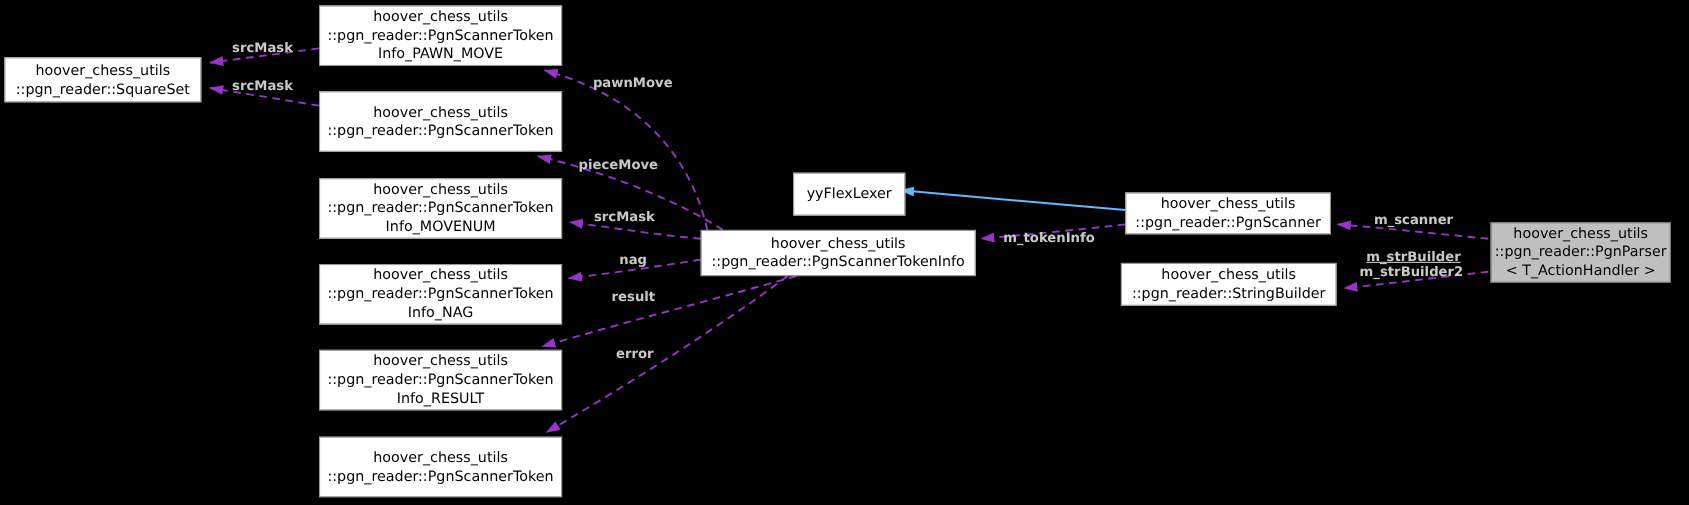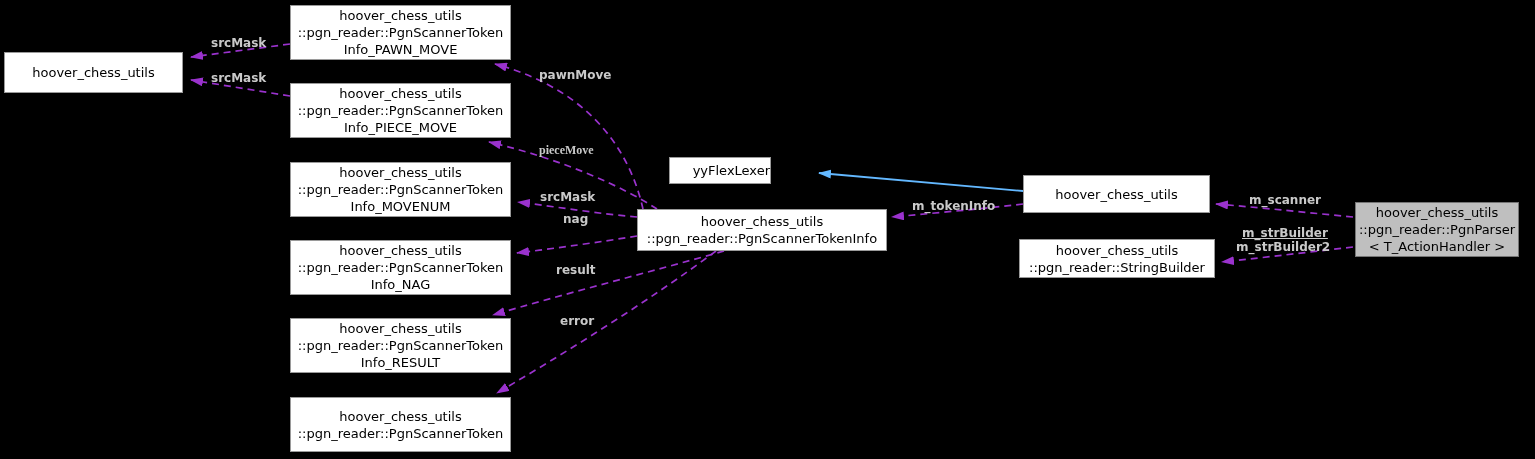--- a/index.html
+++ b/index.html
@@ -79,32 +79,32 @@
 
     <path class="usage" d="M 1023,204 C 980,209 935,213 892,217" marker-end="url(#arrow-usage)"></path>
     <path class="inherit" d="M 1023,191 L 819,173" marker-end="url(#arrow-inherit)"></path>
 
     <path class="usage" d="M 1353,217 C 1310,213 1266,208 1216,204" marker-end="url(#arrow-usage)"></path>
     <path class="usage" d="M 1353,247 C 1310,252 1268,257 1222,262" marker-end="url(#arrow-usage)"></path>
   </svg>
 
   <div class="node" style="left:4px; top:52px; width:179px; height:41px;">
     <div>hoover_chess_utils</div>
+    <div>::pgn_reader::SquareSet</div>
   </div>
 
   <div class="node" style="left:290px; top:5px; width:221px; height:55px;">
     <div>hoover_chess_utils</div>
     <div>::pgn_reader::PgnScannerToken</div>
     <div>Info_PAWN_MOVE</div>
   </div>
 
   <div class="node" style="left:290px; top:83px; width:221px; height:55px;">
     <div>hoover_chess_utils</div>
     <div>::pgn_reader::PgnScannerToken</div>
-    <div>Info_PIECE_MOVE</div>
   </div>
 
   <div class="node" style="left:290px; top:162px; width:221px; height:55px;">
     <div>hoover_chess_utils</div>
     <div>::pgn_reader::PgnScannerToken</div>
     <div>Info_MOVENUM</div>
   </div>
 
   <div class="node" style="left:290px; top:240px; width:221px; height:55px;">
     <div>hoover_chess_utils</div>
@@ -116,50 +116,51 @@
     <div>hoover_chess_utils</div>
     <div>::pgn_reader::PgnScannerToken</div>
     <div>Info_RESULT</div>
   </div>
 
   <div class="node" style="left:290px; top:397px; width:221px; height:55px;">
     <div>hoover_chess_utils</div>
     <div>::pgn_reader::PgnScannerToken</div>
   </div>
 
-  <div class="node" style="left:669px; top:157px; width:102px; height:27px;align-items:flex-end;">
+  <div class="node" style="left:721px; top:157px; width:102px; height:39px;">
     <div>yyFlexLexer</div>
   </div>
 
   <div class="node" style="left:637px; top:209px; width:250px; height:42px;">
     <div>hoover_chess_utils</div>
     <div>::pgn_reader::PgnScannerTokenInfo</div>
   </div>
 
   <div class="node" style="left:1023px; top:175px; width:187px; height:38px;">
     <div>hoover_chess_utils</div>
+    <div>::pgn_reader::PgnScanner</div>
   </div>
 
   <div class="node" style="left:1019px; top:239px; width:196px; height:39px;">
     <div>hoover_chess_utils</div>
     <div>::pgn_reader::StringBuilder</div>
   </div>
 
   <div class="node highlight" style="left:1355px; top:202px; width:164px; height:55px;">
     <div>hoover_chess_utils</div>
     <div>::pgn_reader::PgnParser</div>
     <div>&lt; T_ActionHandler &gt;</div>
   </div>
 
   <span class="edge-label" style="left:211px; top:36px;">srcMask</span>
   <span class="edge-label" style="left:211px; top:71px;">srcMask</span>
   <span class="edge-label" style="left:539px; top:68px;">pawnMove</span>
-  <span class="edge-label" style="left:539px; top:143px;font-family:Liberation Serif, serif;">pieceMove</span>
+  <span class="edge-label" style="left:526px; top:143px;">pieceMove</span>
   <span class="edge-label" style="left:540px; top:190px;">srcMask</span>
-  <span class="edge-label" style="left:563px; top:212px;">nag</span>
+  <span class="edge-label" style="left:563px; top:229px;">nag</span>
   <span class="edge-label" style="left:556px; top:263px;">result</span>
   <span class="edge-label" style="left:560px; top:314px;">error</span>
-  <span class="edge-label" style="left:912px; top:199px;">m_tokenInfo</span>
+  <span class="edge-label" style="left:912px; top:209px;">m_tokenInfo</span>
   <span class="edge-label" style="left:1249px; top:193px;">m_scanner</span>
   <span class="edge-label" style="left:1242px; top:226px;text-decoration:underline;">m_strBuilder</span>
   <span class="edge-label" style="left:1236px; top:240px;">m_strBuilder2</span>
 
 </div>
 
 </body></html>

